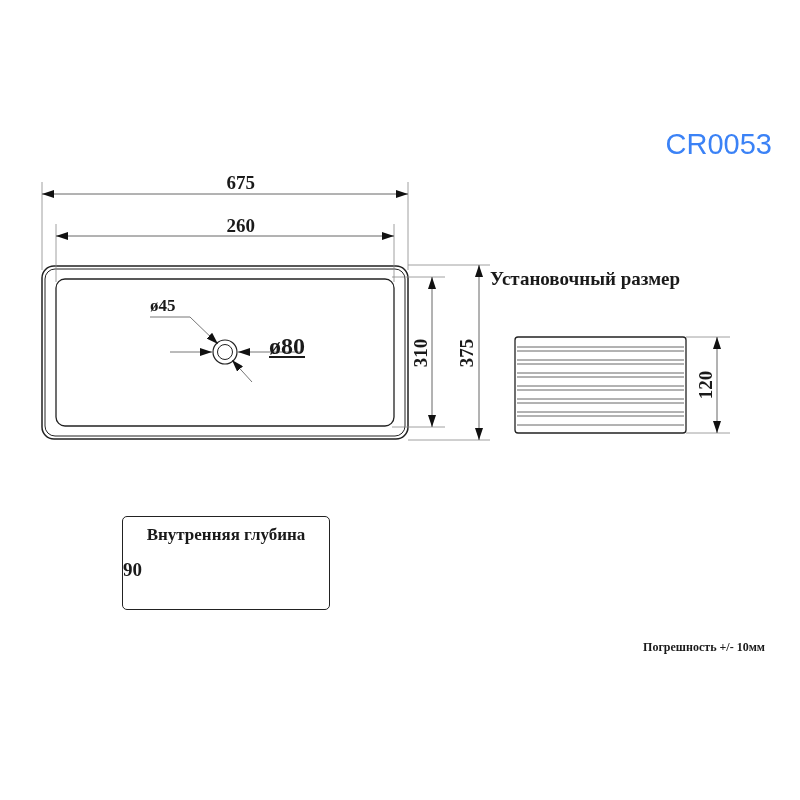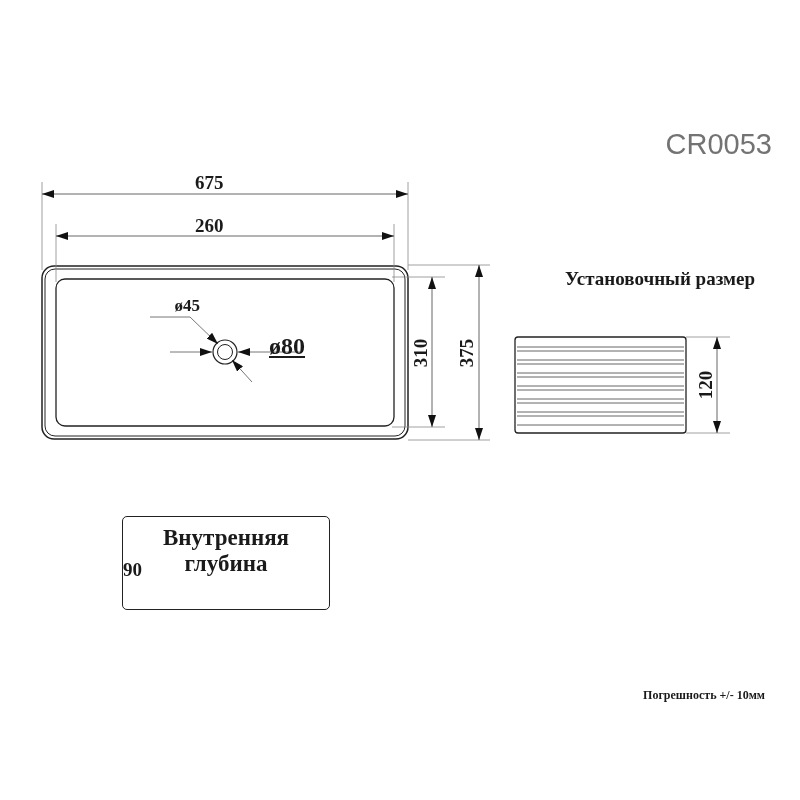--- a/index.html
+++ b/index.html
@@ -1,26 +1,26 @@
 <!DOCTYPE html>
 <html><head>
 <meta charset="utf-8">
 <style>
   html, body { margin: 0; padding: 0; background: #ffffff; }
   body { width: 800px; height: 800px; position: relative; overflow: hidden; font-family: "Liberation Serif", serif; color: #1a1a1a; }
   .abs { position: absolute; }
   svg.drawing { position: absolute; left: 0; top: 0; }
-  .model { left: 600px; top: 128px; width: 172px; text-align: right; font-family: "Liberation Sans", sans-serif; font-size: 29px; color: #737373; }
-  .dimtxt { font-weight: bold; font-size: 19px; text-align: left; }
+  .model { left: 600px; top: 128px; width: 172px; text-align: right; font-family: "Liberation Sans", sans-serif; font-size: 29px; color: #3b82f6; }
+  .dimtxt { font-weight: bold; font-size: 19px; text-align: right; }
   .vtxt { font-weight: bold; font-size: 19px; transform: rotate(-90deg); transform-origin: center center; text-align: center; width: 60px; }
-  .install { left: 490px; top: 266px; width: 265px; text-align: right; font-weight: bold; font-size: 19px; line-height: 25px; }
+  .install { left: 490px; top: 266px; width: 265px; text-align: left; font-weight: bold; font-size: 19px; line-height: 25px; }
   .depthbox { left: 122px; top: 516px; width: 208px; height: 94px; border: 1.5px solid #222; border-radius: 5px; box-sizing: border-box; }
-  .depthbox .lbl { position: absolute; left: 0; right: 0; top: 8px; text-align: center; font-weight: bold; font-size: 23px; }
+  .depthbox .lbl { position: absolute; left: 0; right: 0; top: 8px; text-align: center; font-weight: bold; font-size: 17px; }
   .depthbox .val { position: absolute; left: 0; right: 0; top: 42px; text-align: left; font-weight: bold; font-size: 19px; }
-  .tol { left: 560px; top: 640px; width: 205px; text-align: right; font-weight: bold; font-size: 12px; margin-top: 48px; }
+  .tol { left: 560px; top: 640px; width: 205px; text-align: right; font-weight: bold; font-size: 12px; }
 </style>
 </head>
 <body>
 
 <svg class="drawing" width="800" height="800" viewBox="0 0 800 800">
   <defs>
     <marker id="arr" viewBox="0 0 12 8" refX="12" refY="4" markerWidth="12" markerHeight="8" orient="auto-start-reverse" markerUnits="userSpaceOnUse">
       <path d="M0,0 L12,4 L0,8 z" fill="#111"></path>
     </marker>
   </defs>
@@ -83,21 +83,21 @@
     </g>
   </g>
 </svg>
 
 <div class="abs model">CR0053</div>
 
 <div class="abs dimtxt" style="left:195px; top:172px; width:60px;">675</div>
 <div class="abs dimtxt" style="left:195px; top:215px; width:60px;">260</div>
 <div class="abs vtxt" style="left:391px; top:342px;">310</div>
 <div class="abs vtxt" style="left:437px; top:342px;">375</div>
-<div class="abs dimtxt" style="left:150px; top:296px; width:50px; text-align:right; font-size:17px;">ø45</div>
+<div class="abs dimtxt" style="left:150px; top:296px; width:50px; text-align:left; font-size:17px;">ø45</div>
 <div class="abs dimtxt" style="left:262px; top:333px; width:50px; text-align:center; font-size:24px;text-decoration:underline;">ø80</div>
 
 <div class="abs install">
   <div>Установочный размер</div>
 </div>
 <div class="abs vtxt" style="left:676px; top:374px;">120</div>
 
 <div class="abs depthbox">
   <div class="lbl">Внутренняя глубина</div>
   <div class="val">90</div>

